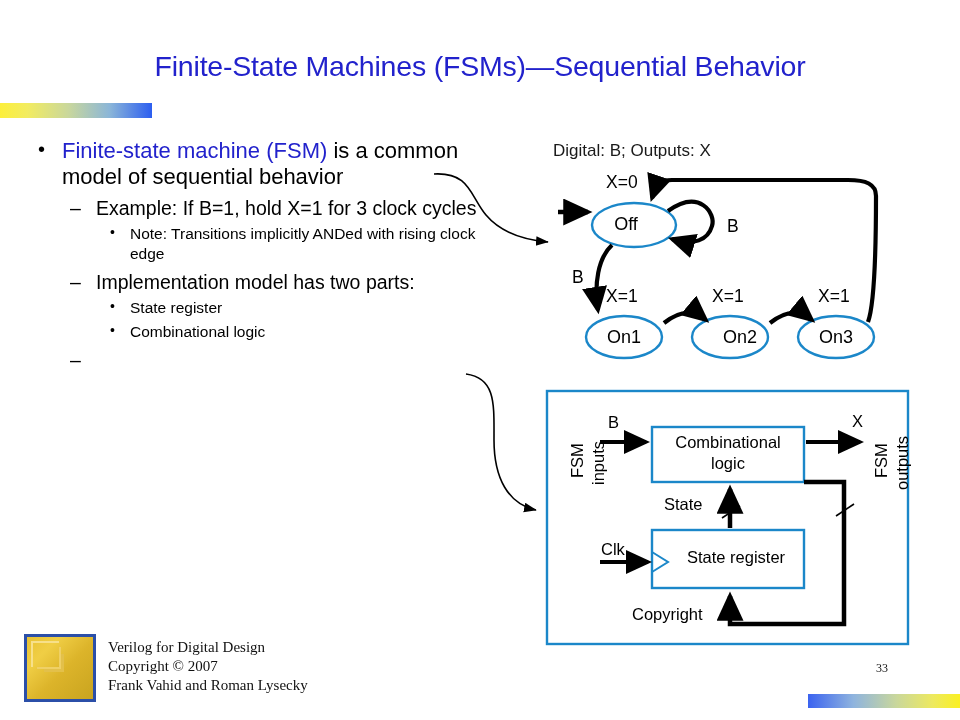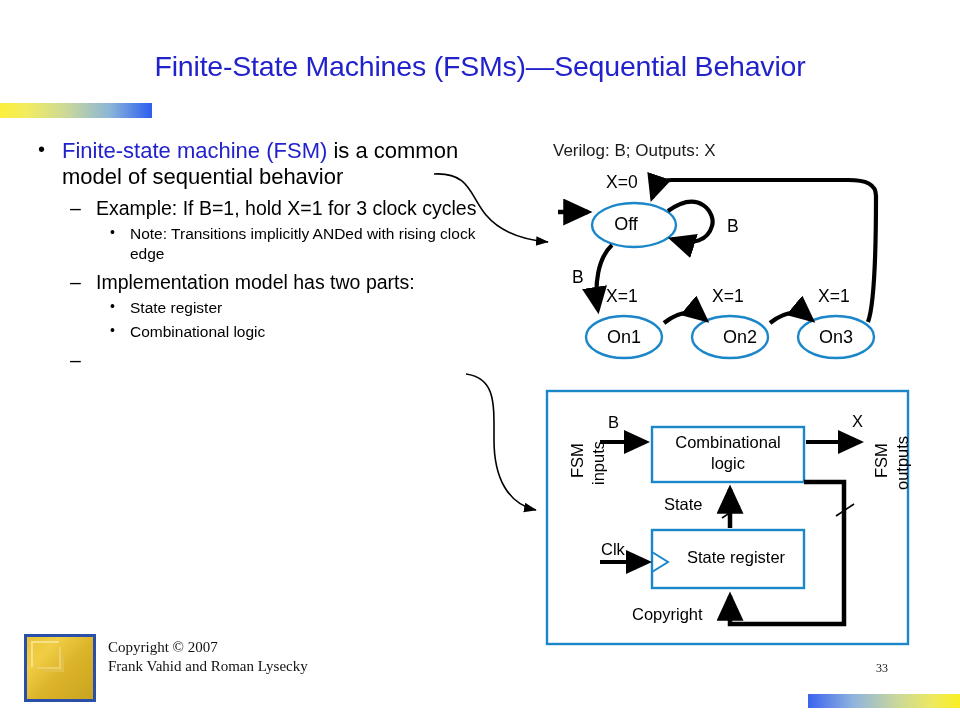--- a/index.html
+++ b/index.html
@@ -204,21 +204,21 @@
       <line x1="600" y1="562" x2="648" y2="562" stroke="#000" stroke-width="4" marker-end="url(#fatArrow)"></line>
 
       <line x1="730" y1="528" x2="730" y2="489" stroke="#000" stroke-width="4.5" marker-end="url(#fatArrow)"></line>
       <line x1="722" y1="518" x2="740" y2="506" stroke="#000" stroke-width="1.6"></line>
 
       <path d="M804,482 L844,482 L844,624 L730,624 L730,596" fill="none" stroke="#000" stroke-width="4.5" marker-end="url(#fatArrow)"></path>
       <line x1="836" y1="516" x2="854" y2="504" stroke="#000" stroke-width="1.6"></line>
     </g>
   </svg>
 
-  <div class="io-line">Verilog: B; Outputs: X</div>
+  <div class="io-line">Digital: B; Outputs: X</div>
 
   <div class="st-lbl" style="left:606px;top:172px;">X=0</div>
   <div class="st-name" style="left:592px;top:214px;width:68px;">Off</div>
 
   <div class="st-lbl" style="left:727px;top:216px;">B</div>
   <div class="st-lbl" style="left:572px;top:267px;">B</div>
 
   <div class="st-lbl" style="left:606px;top:286px;">X=1</div>
   <div class="st-name" style="left:586px;top:327px;width:76px;">On1</div>
 
@@ -243,18 +243,19 @@
 
   <div class="blk-text" style="left:668px;top:548px;width:136px;">State register</div>
 
   <div class="blk-text" style="left:664px;top:495px;">State</div>
   <div class="blk-text" style="left:632px;top:605px;">Copyright</div>
 
   <div class="logo">
     <div class="logo-inner"></div>
   </div>
   <div class="footer-text">
+    <div>Verilog for Digital Design</div>
     <div>Copyright © 2007</div>
     <div>Frank Vahid and Roman Lysecky</div>
   </div>
   <div class="page-num">33</div>
 
 </div>
 
 </body></html>

